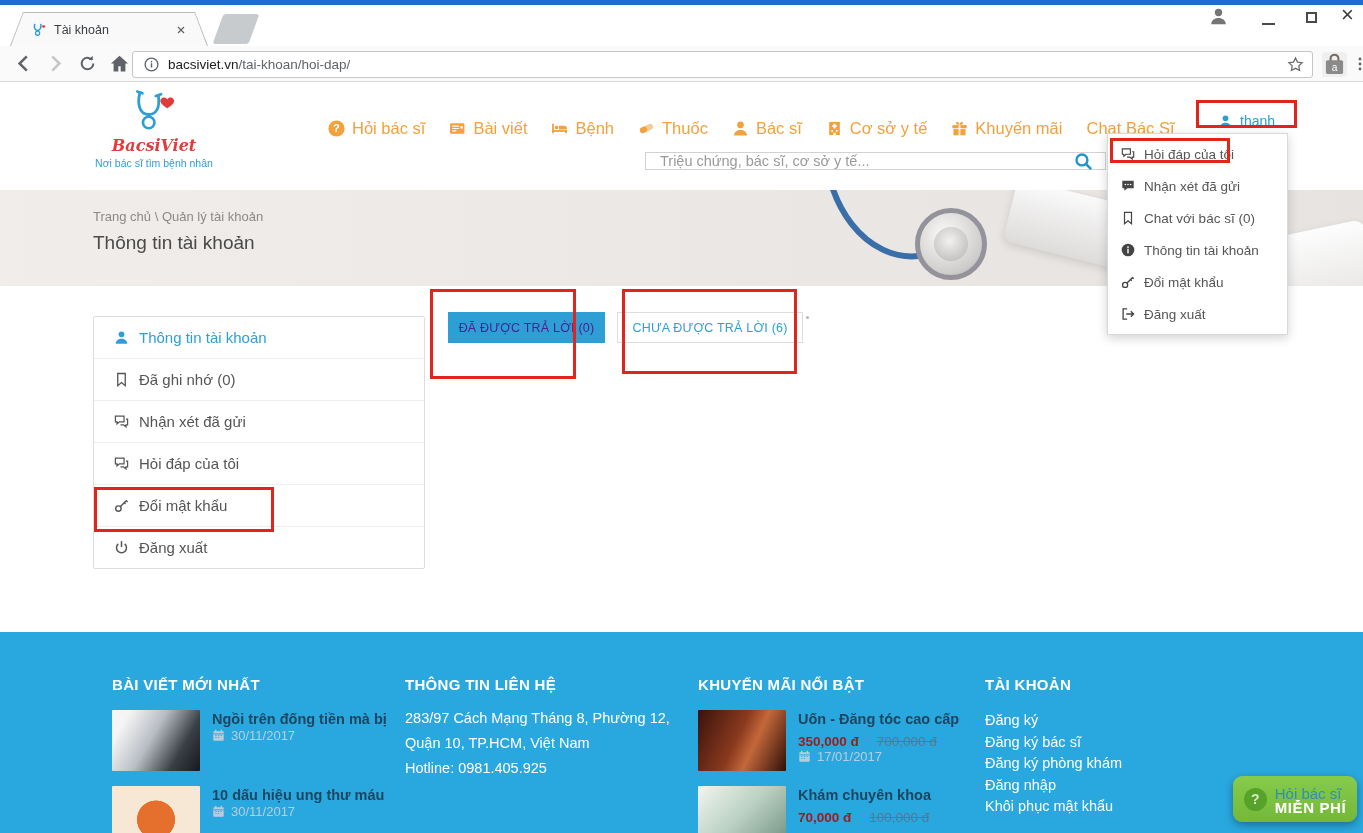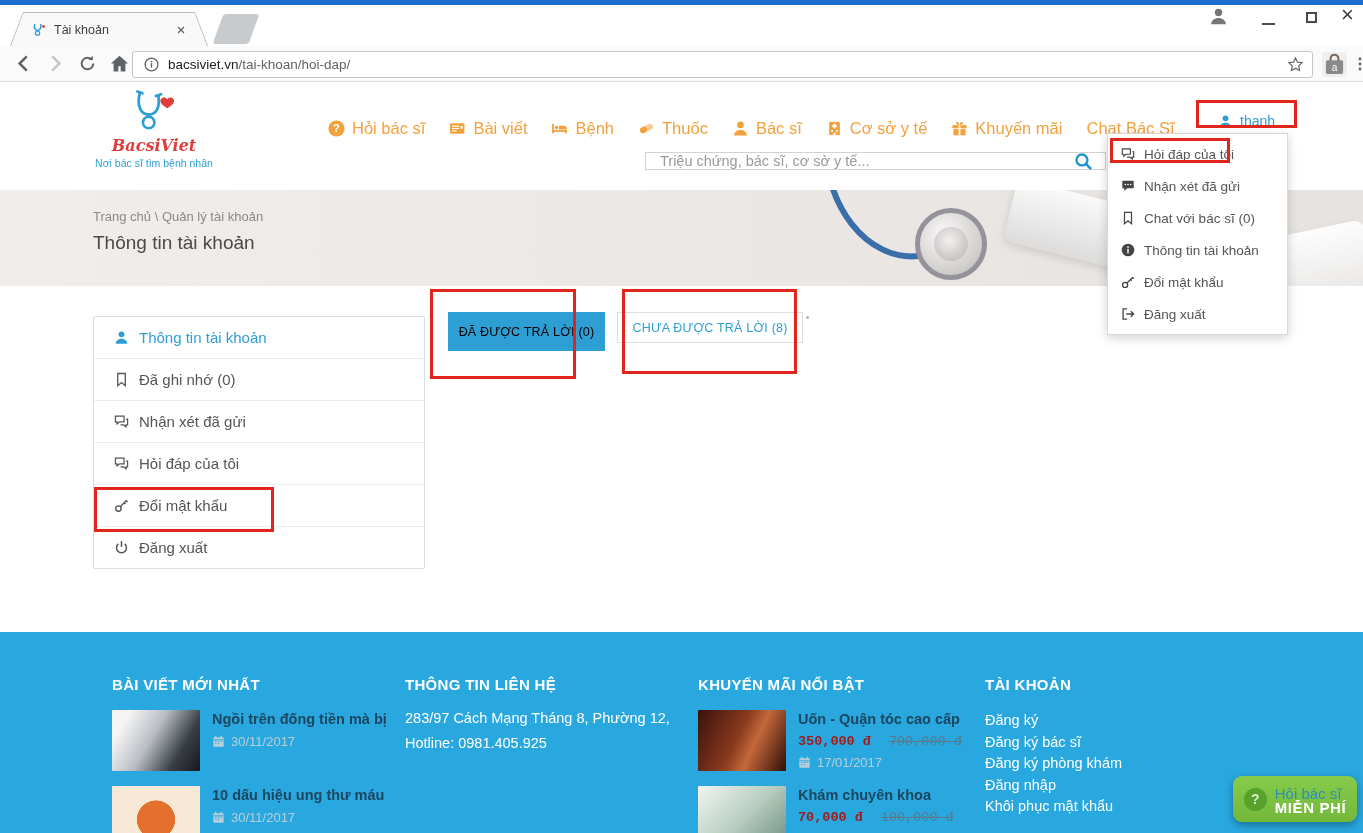--- a/index.html
+++ b/index.html
@@ -79,38 +79,38 @@
   
   #main{left:0;top:286px;width:1363px;height:346px;background:#fff;}
   #acct-card{left:93px;top:316px;width:332px;background:#fff;border:1px solid #ddd;border-radius:2px;box-sizing:border-box;}
   #acct-greet{height:43px;display:flex;align-items:center;padding:0 20px;color:#2d9fd4;font-weight:bold;
      font-size:15px;border-bottom:1px solid #e5e5e5;}
   .s-item{height:41px;display:flex;align-items:center;gap:10px;padding:0 20px;font-size:15px;color:#555;
      border-bottom:1px solid #eee;cursor:pointer;}
   .s-item:last-child{border-bottom:none;}
   .s-item .ic{width:15px;height:15px;}
   .s-item.active{color:#2d9fd4;}
-  #tab-answered{left:448px;top:312px;width:157px;height:39px;background:#2e9fd4;color:#000000;
+  #tab-answered{left:448px;top:312px;width:157px;height:31px;background:#2e9fd4;color:#4c1d95;
      display:flex;align-items:center;justify-content:center;font-size:12.5px;cursor:pointer;letter-spacing:.2px;}
   #tab-unanswered{left:617px;top:312px;width:186px;height:31px;background:#fff;border:1px solid #ddd;color:#2e9fd4;
      display:flex;align-items:center;justify-content:center;font-size:12.5px;cursor:pointer;box-sizing:border-box;letter-spacing:.2px;}
   #tab-dot{left:806px;top:316px;width:3px;height:3px;background:#b5b5b5;border-radius:50%;}
   
   #footer{left:0;top:632px;width:1363px;height:201px;background:#29a8e0;}
   .f-head{position:absolute;top:44px;color:#fff;font-weight:bold;font-size:15px;letter-spacing:.3px;}
   .f-row{position:absolute;display:flex;gap:12px;cursor:pointer;}
   .f-thumb{width:88px;height:61px;flex:none;border-radius:1px;}
   .thumb-man{background:linear-gradient(120deg,#f5f5f5 15%,#b9bdc4 45%,#3a3f46 75%,#16181c);}
   .thumb-cancer{background:radial-gradient(circle at 50% 55%,#e5702d 0 34%,#f6e8d4 35%);}
   .thumb-hair{background:linear-gradient(115deg,#3a120c,#8a3a1e 45%,#c4683a 62%,#2e0f08);}
   .thumb-clinic{background:linear-gradient(135deg,#f2f5f0,#b9cfc2 50%,#6e8f7f);}
   .f-title{font-size:14.5px;font-weight:bold;color:#1d4660;line-height:1.25;}
-  .f-date{display:flex;align-items:center;gap:6px;color:#b9cdd9;font-size:13px;margin-top:6px;}
+  .f-date{display:flex;align-items:center;gap:6px;color:#b9cdd9;font-size:13px;}
   .f-date .ic{width:13px;height:13px;}
-  .f-price-row{display:flex;align-items:center;gap:18px;margin-top:6px;font-family:Liberation Mono, monospace;}
+  .f-price-row{display:flex;align-items:center;gap:18px;margin-top:6px;}
   .f-price{color:#9b1c1c;font-weight:bold;font-size:13.5px;}
   .f-oldprice{color:#5b7888;font-size:13.5px;text-decoration:line-through;}
   .f-line{color:#fff;font-size:14.5px;line-height:25px;}
   .f-link{color:#fff;font-size:14.5px;line-height:21.5px;cursor:pointer;}
   #f-col1{left:112px;top:0;width:280px;position:absolute;height:201px;}
   #f-col2{left:405px;top:0;width:285px;position:absolute;}
   #f-col3{left:698px;top:0;width:280px;position:absolute;height:201px;}
   #f-col4{left:985px;top:0;width:230px;position:absolute;}
   
   #float-btn{left:1233px;top:776px;width:124px;height:46px;border-radius:9px;cursor:pointer;z-index:30;
@@ -447,21 +447,21 @@
         <svg viewBox="0 0 16 16">
           <path d="M4.6 4.2a5.3 5.3 0 106.8 0" fill="none" stroke="currentColor" stroke-width="1.6"></path>
           <path d="M8 1.2v6.2" stroke="currentColor" stroke-width="1.6"></path>
         </svg>
       </span>
     <span>Đăng xuất</span>
     </div>
 </div>
 
 <div class="abs" id="tab-answered">ĐÃ ĐƯỢC TRẢ LỜI (0)</div>
-<div class="abs" id="tab-unanswered">CHƯA ĐƯỢC TRẢ LỜI (8)</div>
+<div class="abs" id="tab-unanswered">CHƯA ĐƯỢC TRẢ LỜI (6)</div>
 <div class="abs" id="tab-dot"></div>
 
 <div class="abs" id="footer">
   <div id="f-col1">
     <div class="f-head" style="left:0;">BÀI VIẾT MỚI NHẤT</div>
     <div class="f-row" style="left:0;top:78px;width:280px;">
       <div class="f-thumb thumb-man"></div>
       <div>
         <div class="f-title">Ngồi trên đống tiền mà bị</div>
         <div class="f-date">
@@ -493,30 +493,31 @@
           <span>30/11/2017</span>
           </div>
       </div>
     </div>
   </div>
 
   <div id="f-col2">
     <div class="f-head" style="left:0;">THÔNG TIN LIÊN HỆ</div>
     <div style="position:absolute;left:0;top:74px;">
       <div class="f-line">283/97 Cách Mạng Tháng 8, Phường 12,</div>
+      <div class="f-line">Quận 10, TP.HCM, Việt Nam</div>
       <div class="f-line">Hotline: 0981.405.925</div>
     </div>
   </div>
 
   <div id="f-col3">
     <div class="f-head" style="left:0;">KHUYẾN MÃI NỔI BẬT</div>
     <div class="f-row" style="left:0;top:78px;width:280px;">
       <div class="f-thumb thumb-hair"></div>
       <div>
-        <div class="f-title">Uốn - Quận tóc cao cấp</div>
+        <div class="f-title">Uốn - Đăng tóc cao cấp</div>
         <div class="f-price-row">
           <span class="f-price">350,000 đ</span>
           <span class="f-oldprice">700,000 đ</span>
         </div>
         <div class="f-date">
             <span class="ic">
               <svg viewBox="0 0 16 16">
                 <rect x="1.6" y="2.8" width="12.8" height="11.6" rx="1" fill="currentColor"></rect>
                 <path d="M1.6 6h12.8" stroke="#29a8e0" stroke-width="1.2"></path>
                 <path d="M4.6.8v3M11.4.8v3" stroke="currentColor" stroke-width="1.6"></path>

